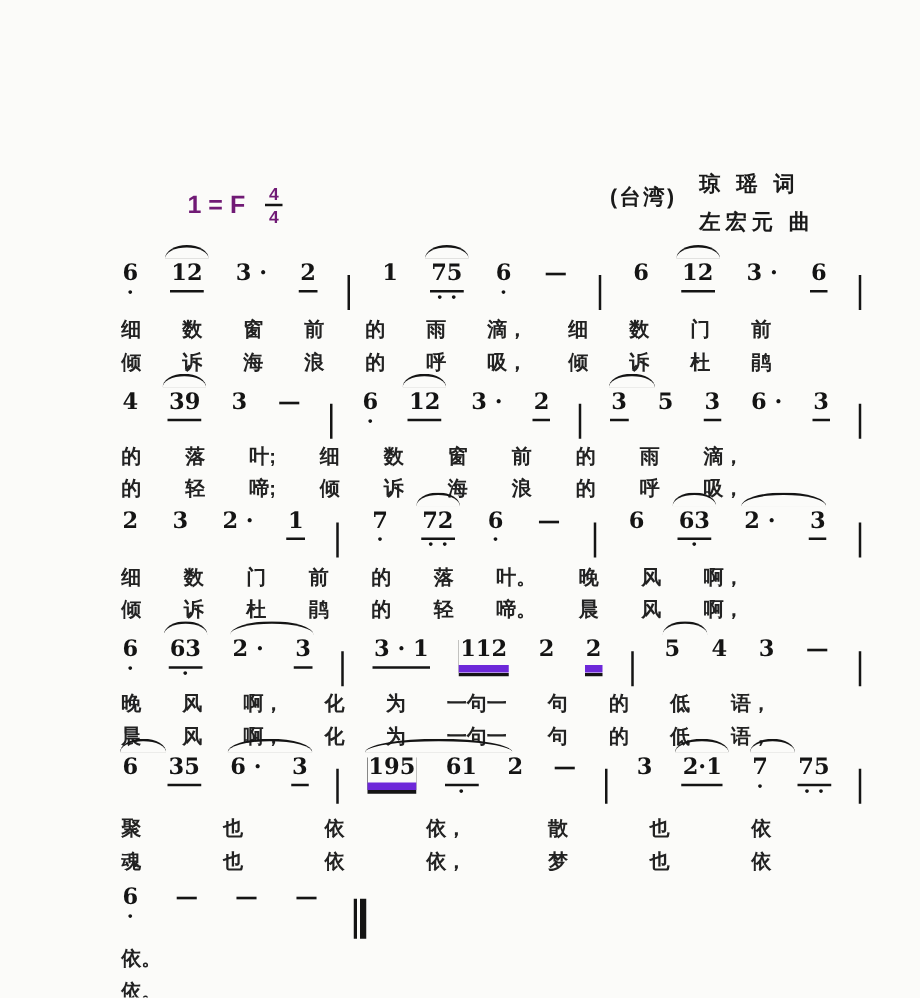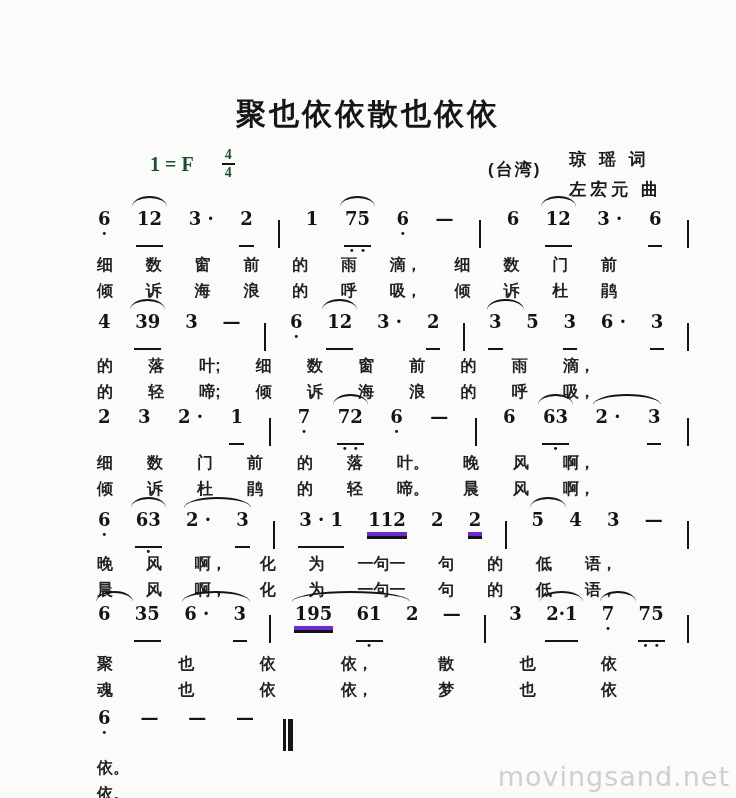--- a/index.html
+++ b/index.html
@@ -4,41 +4,41 @@
 <style>
   html,body{margin:0;padding:0;}
   body{width:736px;height:798px;background:#fbfbf9;position:relative;overflow:hidden;
        font-family:"Liberation Sans",sans-serif;color:#1c1c1c;}
   .page{position:absolute;inset:0;}
 
   
   .title{position:absolute;top:94px;left:0;width:100%;text-align:center;
          font-family:"DejaVu Serif",serif;font-weight:bold;font-size:30px;
          letter-spacing:3px;color:#161616;}
-  .keyrow{position:absolute;top:148px;left:150px;display:flex;align-items:center;gap:28px;
-          font-family:Liberation Serif, serif;font-weight:bold;font-size:20px;color:#14532d;}
+  .keyrow{position:absolute;top:148px;left:150px;display:flex;align-items:center;gap:16px;
+          font-family:Liberation Sans, sans-serif;font-weight:bold;font-size:20px;color:#701a75;}
   .frac{display:inline-flex;flex-direction:column;align-items:center;
         font-size:14px;line-height:14px;font-weight:bold;}
   .frac .num{border-bottom:2px solid #141414;padding:0 3px 1px;}
   .frac .den{padding-top:1px;}
-  .credits{position:absolute;top:148px;left:488px;display:flex;gap:28px;align-items:flex-start;}
+  .credits{position:absolute;top:136px;left:488px;display:flex;gap:18px;align-items:flex-start;}
   .region{font-size:17px;font-weight:bold;letter-spacing:2px;padding-top:10px;color:#1a1a1a;}
   .credit-lines{display:flex;flex-direction:column;gap:7px;font-size:17px;font-weight:bold;
                 letter-spacing:4px;color:#1a1a1a;}
 
   
   .system{position:absolute;left:97px;}
   .notes{display:flex;justify-content:space-between;align-items:flex-start;
          height:40px;padding-top:12px;}
   .tok{position:relative;display:inline-block;text-align:center;min-width:12px;
        font-family:"DejaVu Serif",serif;font-weight:bold;font-size:18px;line-height:22px;
        color:#141414;white-space:nowrap;}
   .tok .txt{display:inline-block;padding:0 1px;}
-  .u1 .txt{border-bottom:2px solid #141414;padding-bottom:15px;}
-  .u2 .txt{border-bottom:4px solid #6d28d9;padding-bottom:1px;box-shadow:0 3px 0 0 #141414;}
+  .u1 .txt{border-bottom:2px solid #141414;padding-bottom:2px;}
+  .u2 .txt{border-bottom:6px solid #6d28d9;padding-bottom:1px;box-shadow:0 3px 0 0 #141414;}
   .dots{position:absolute;left:0;right:0;top:100%;margin-top:0px;font-size:16px;
         line-height:8px;text-align:center;color:#141414;}
   .slur{position:absolute;bottom:100%;height:9px;border-top:2px solid #141414;
         border-radius:50% 50% 0 0 / 100% 100% 0 0;margin-bottom:1px;}
   .slur.n{left:-15%;width:130%;}
   .slur.w{left:-5%;width:250%;}
   .slur.x{left:-5%;width:300%;}
   .bar{width:2px;height:28px;background:#141414;margin-top:12px;}
   .bar.final{width:10px;background:linear-gradient(90deg,#141414 0 3px,transparent 3px 5px,#141414 5px 10px);height:32px;}
   .lyr{display:flex;justify-content:space-between;font-size:16px;font-weight:bold;
@@ -47,21 +47,20 @@
 
   
   .watermark{position:absolute;right:6px;bottom:6px;font-family:"DejaVu Sans",sans-serif;
              font-size:27px;color:#cfcfcf;letter-spacing:1px;}
 </style>
 </head>
 <body>
 
 <div class="page">
 
-  <div class="title">聚也依依散也依依</div>
 
   <div class="keyrow">
     <span>1 = F</span>
     <span class="frac">
       <span class="num">4</span>
       <span class="den">4</span>
     </span>
   </div>
 
   <div class="credits">
@@ -295,14 +294,13 @@
         </div>
         <div class="lyr" style="width: 40px; margin-top: 8px;">
           <span>依。</span>
         </div>
         <div class="lyr" style="width: 40px;">
           <span>依。</span>
         </div>
       </div>
     </div>
 
-  <div class="watermark">movingsand.net</div>
 </div>
 
 </body></html>

